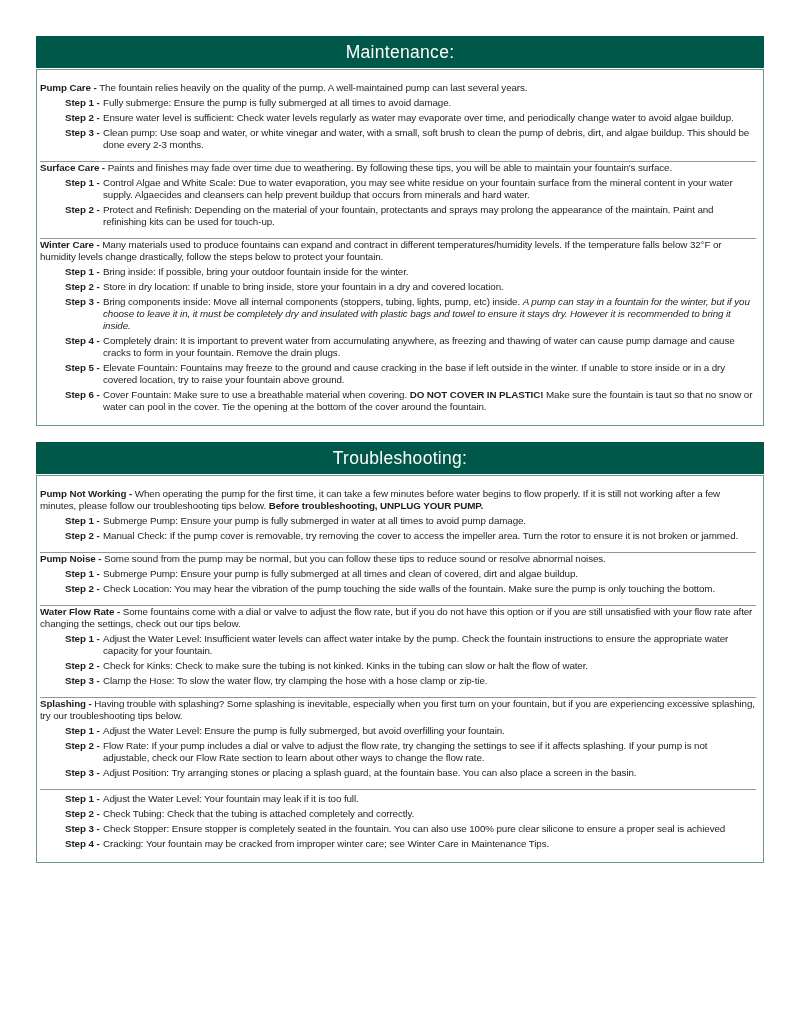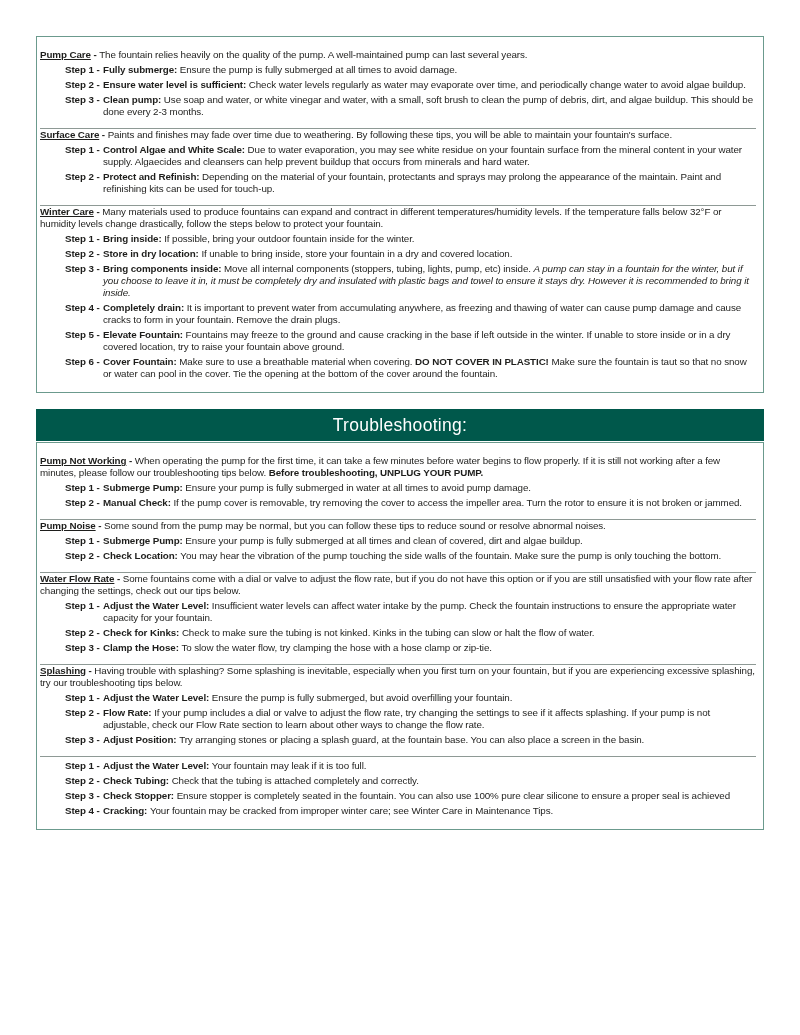--- a/index.html
+++ b/index.html
@@ -35,44 +35,46 @@
     border-top:1px solid var(--divider);
     margin-top:10px;
   }
   .lead, .step{
     font-size:9.8px;
     line-height:12px;
     letter-spacing:-0.1px;
   }
   .lead .heading{
     font-weight:bold;
-    text-decoration:underline;
   }
   .lead .dash{font-weight:bold;}
   .step{
     margin-top:3px;
     padding-left:63px;
     min-height:12px;
   }
   .step .num{
     display:inline-block;
     width:38px;
     margin-left:-38px;
     font-weight:bold;
   }
-  .step .label{font-weight:bold;}
+  .step .label{font-weight:normal;}
   .seg-bold{font-weight:bold;}
   .seg-italic{font-style:italic;}
 </style>
 </head>
 <body>
 
 <div class="page">
 
   <div class="section">
+    <div class="section-header">
+      <span>Maintenance:</span>
+    </div>
     <div class="section-box">
       <div>
           <div class="group">
             <p class="lead"><span class="heading">Pump Care</span><span class="dash"> - </span><span>The fountain relies heavily on the quality of the pump. A well-maintained pump can last several years.</span></p>
             <p class="step"><span class="num">Step 1 - </span><span class="label">Fully submerge: </span><span>Ensure the pump is fully submerged at all times to avoid damage.</span></p>
             <p class="step"><span class="num">Step 2 - </span><span class="label">Ensure water level is sufficient: </span><span>Check water levels regularly as water may evaporate over time, and periodically change water to avoid algae buildup.</span></p>
             <p class="step"><span class="num">Step 3 - </span><span class="label">Clean pump: </span><span>Use soap and water, or white vinegar and water, with a small, soft brush to clean the pump of debris, dirt, and algae buildup. This should be done every 2-3 months.</span></p>
           </div>
           <div class="group">
             <p class="lead"><span class="heading">Surface Care</span><span class="dash"> - </span><span>Paints and finishes may fade over time due to weathering. By following these tips, you will be able to maintain your fountain's surface.</span></p>

